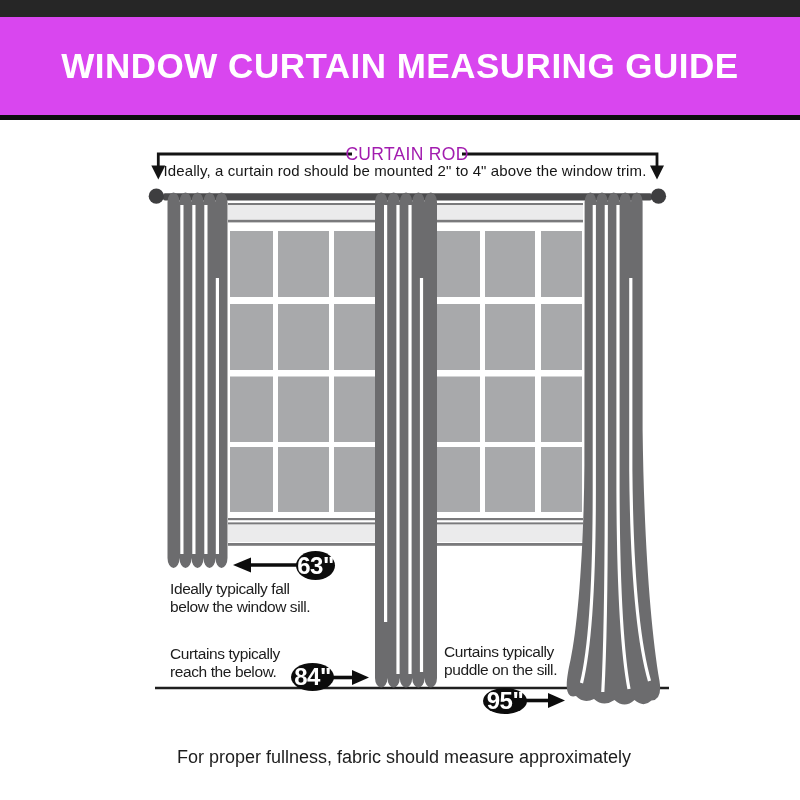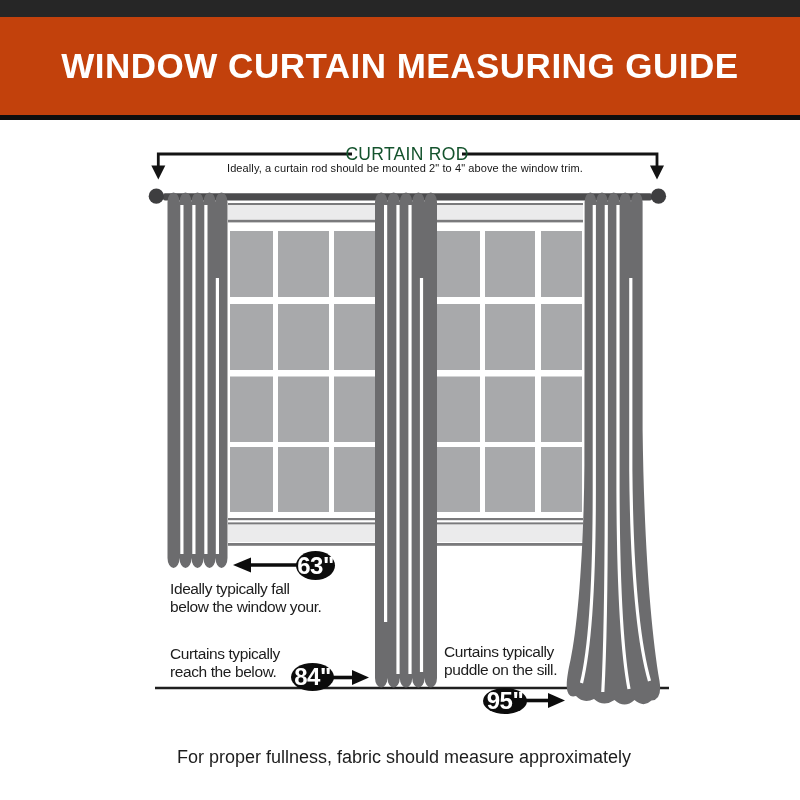--- a/index.html
+++ b/index.html
@@ -3,31 +3,31 @@
 <meta charset="utf-8">
 <style>
   html,body{margin:0;padding:0;background:#ffffff;}
   body{width:800px;height:800px;position:relative;overflow:hidden;
        font-family:"Liberation Sans","DejaVu Sans",sans-serif;color:#1b1b1b;}
   .abs{position:absolute;}
 
   
   .banner{position:absolute;top:0;left:0;width:800px;height:120px;}
   .banner-top{height:17px;background:#262626;}
-  .banner-main{height:98px;background:#c2410c;display:flex;align-items:center;justify-content:center;}
+  .banner-main{height:98px;background:#d946ef;display:flex;align-items:center;justify-content:center;}
   .banner-title{color:#ffffff;font-weight:700;font-size:35px;letter-spacing:.5px;white-space:nowrap;}
   .banner-underline{height:5px;background:#0e0e0e;}
 
   
   svg.diagram{position:absolute;left:0;top:0;width:800px;height:800px;}
 
   
   .rod-label{left:307px;top:144px;width:200px;text-align:center;font-size:17.5px;
-             letter-spacing:.3px;color:#14532d;white-space:nowrap;}
-  .rod-note{left:100px;top:162px;width:610px;text-align:center;font-size:11px;
+             letter-spacing:.3px;color:#a21caf;white-space:nowrap;}
+  .rod-note{left:100px;top:162px;width:610px;text-align:center;font-size:15px;
             letter-spacing:.1px;color:#161616;white-space:nowrap;}
   .caption{font-size:15.5px;line-height:17.5px;letter-spacing:-.4px;color:#1c1c1c;white-space:nowrap;}
   .cap-sill{left:170px;top:580px;}
   .cap-floor{left:170px;top:645px;}
   .cap-puddle{left:444px;top:643px;}
 
   .bubble{position:absolute;background:#0c0c0c;border-radius:50%;color:#fff;
           display:flex;align-items:center;justify-content:center;
           font-weight:700;font-size:24px;letter-spacing:-.5px;white-space:nowrap;}
   .bubble-63{left:296px;top:551px;width:39px;height:29px;}
@@ -153,21 +153,21 @@
     <line x1="526" y1="700.5" x2="549" y2="700.5" stroke="#0c0c0c" stroke-width="3.6"></line>
     <polygon points="548,693 548,708 565,700.5" fill="#0c0c0c"></polygon>
   </g>
 </svg>
 
 <div class="abs rod-label">CURTAIN ROD</div>
 <div class="abs rod-note">Ideally, a curtain rod should be mounted 2" to 4" above the window trim.</div>
 
 <div class="abs caption cap-sill">
   <div>Ideally typically fall</div>
-  <div>below the window your.</div>
+  <div>below the window sill.</div>
 </div>
 
 <div class="abs caption cap-floor">
   <div>Curtains typically</div>
   <div>reach the below.</div>
 </div>
 
 <div class="abs caption cap-puddle">
   <div>Curtains typically</div>
   <div>puddle on the sill.</div>

